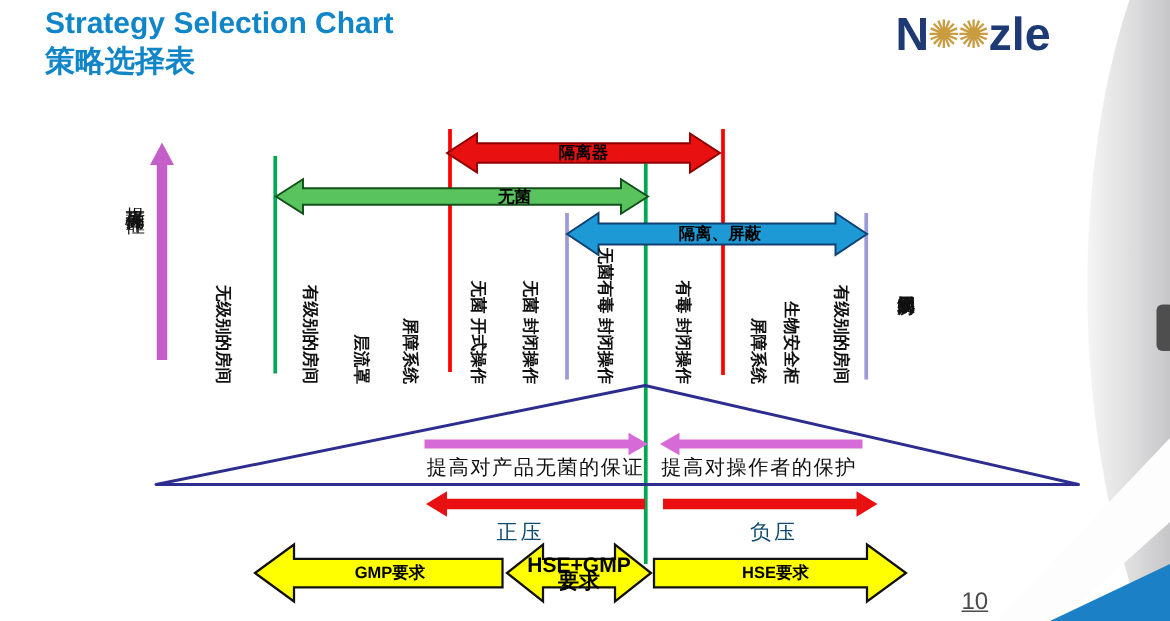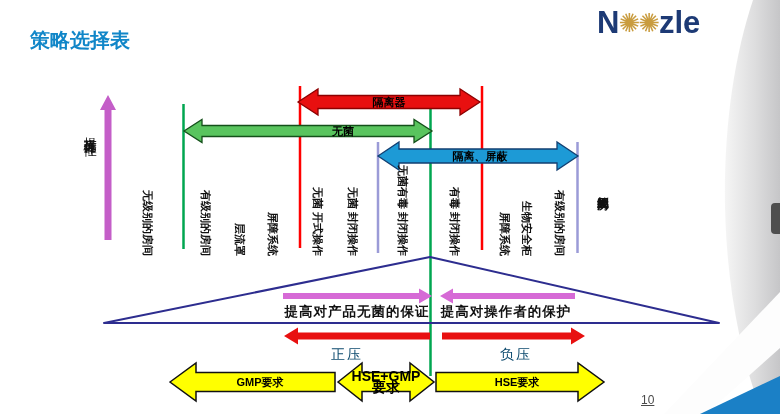--- a/index.html
+++ b/index.html
@@ -21,39 +21,40 @@
   
   .vrot{position:absolute;white-space:nowrap;font-size:11px;font-weight:bold;color:#111;
         transform-origin:0 0;transform:rotate(90deg) translateX(-100%);line-height:13px;}
   .vupright{position:absolute;writing-mode:vertical-rl;text-orientation:upright;color:#111;line-height:1.05;}
   .axis-label{left:83px;top:127px;font-size:13px;font-weight:normal;letter-spacing:1px;}
   .right-room-label{left:597px;top:188px;font-size:11.5px;font-weight:bold;}
 
   .arrow-label{position:absolute;transform:translate(-50%,-50%);font-size:11px;font-weight:bold;
                color:#000;white-space:nowrap;}
   .tri-label{position:absolute;transform:translate(-50%,-50%);font-size:13.5px;color:#111;
-             white-space:nowrap;letter-spacing:1px;font-weight:bold;}
+             white-space:nowrap;letter-spacing:1px;}
   .pressure-label{position:absolute;transform:translate(-50%,-50%);font-size:14px;color:#0c4a6e;
                   white-space:nowrap;letter-spacing:2px;}
   .req-label{position:absolute;transform:translate(-50%,-50%);font-size:11px;font-weight:bold;
              color:#000;white-space:nowrap;}
   .req-label-2line{position:absolute;transform:translate(-50%,-50%);font-size:14px;font-weight:bold;
              color:#000;white-space:nowrap;text-align:center;line-height:11px;}
 
   svg.layer{position:absolute;left:0;top:0;pointer-events:none;}
 
   
   .scroll-thumb{position:absolute;left:771px;top:203px;width:12px;height:31px;background:#4e4e4e;border-radius:4px;}
-  .page-number{position:absolute;left:641px;top:393px;font-size:12px;color:#4a4a4a;text-decoration:underline;}
+  .page-number{position:absolute;left:641px;top:393px;font-size:16px;color:#4a4a4a;text-decoration:underline;}
 </style>
 </head>
 <body>
 
 <div class="stage">
 
+  <div class="title-en">Strategy Selection Chart</div>
   <div class="title-zh">策略选择表</div>
 
   <div class="logo">
     <div class="logo-row">
       <span class="logo-n">N</span>
       <span class="logo-star">✺</span>
       <span class="logo-star">✺</span>
       <span class="logo-zle">zle</span>
     </div>
   </div>

